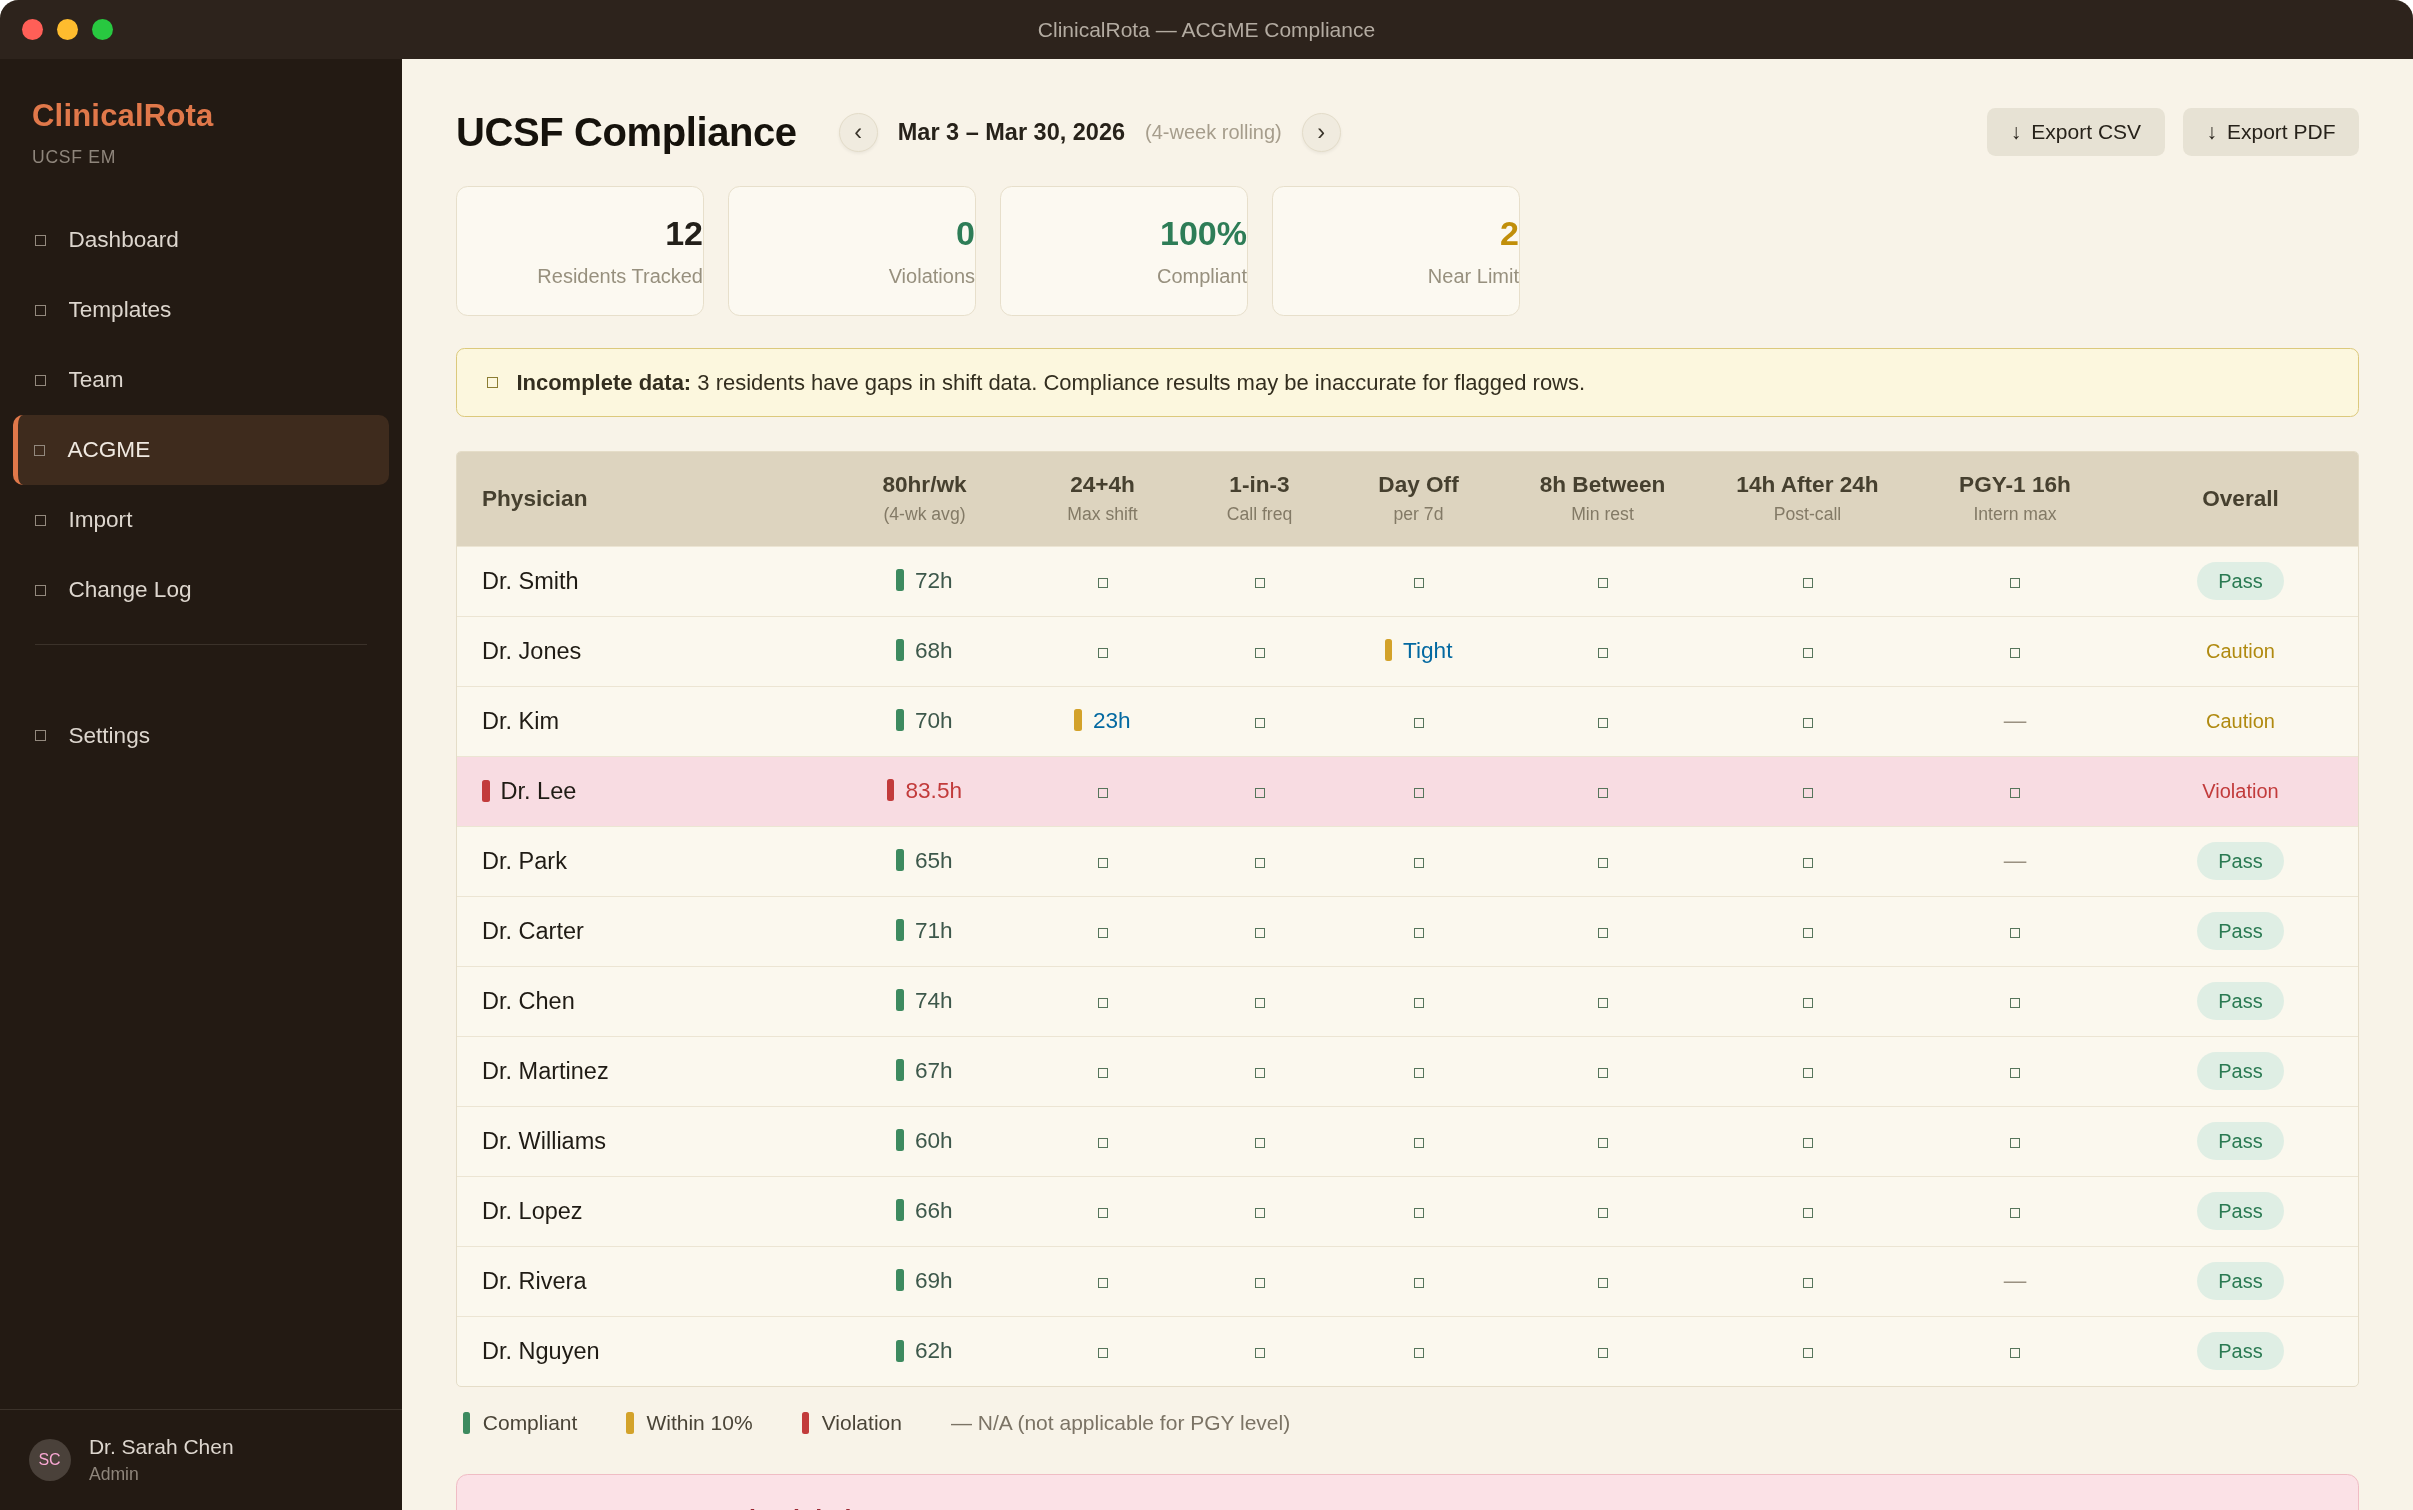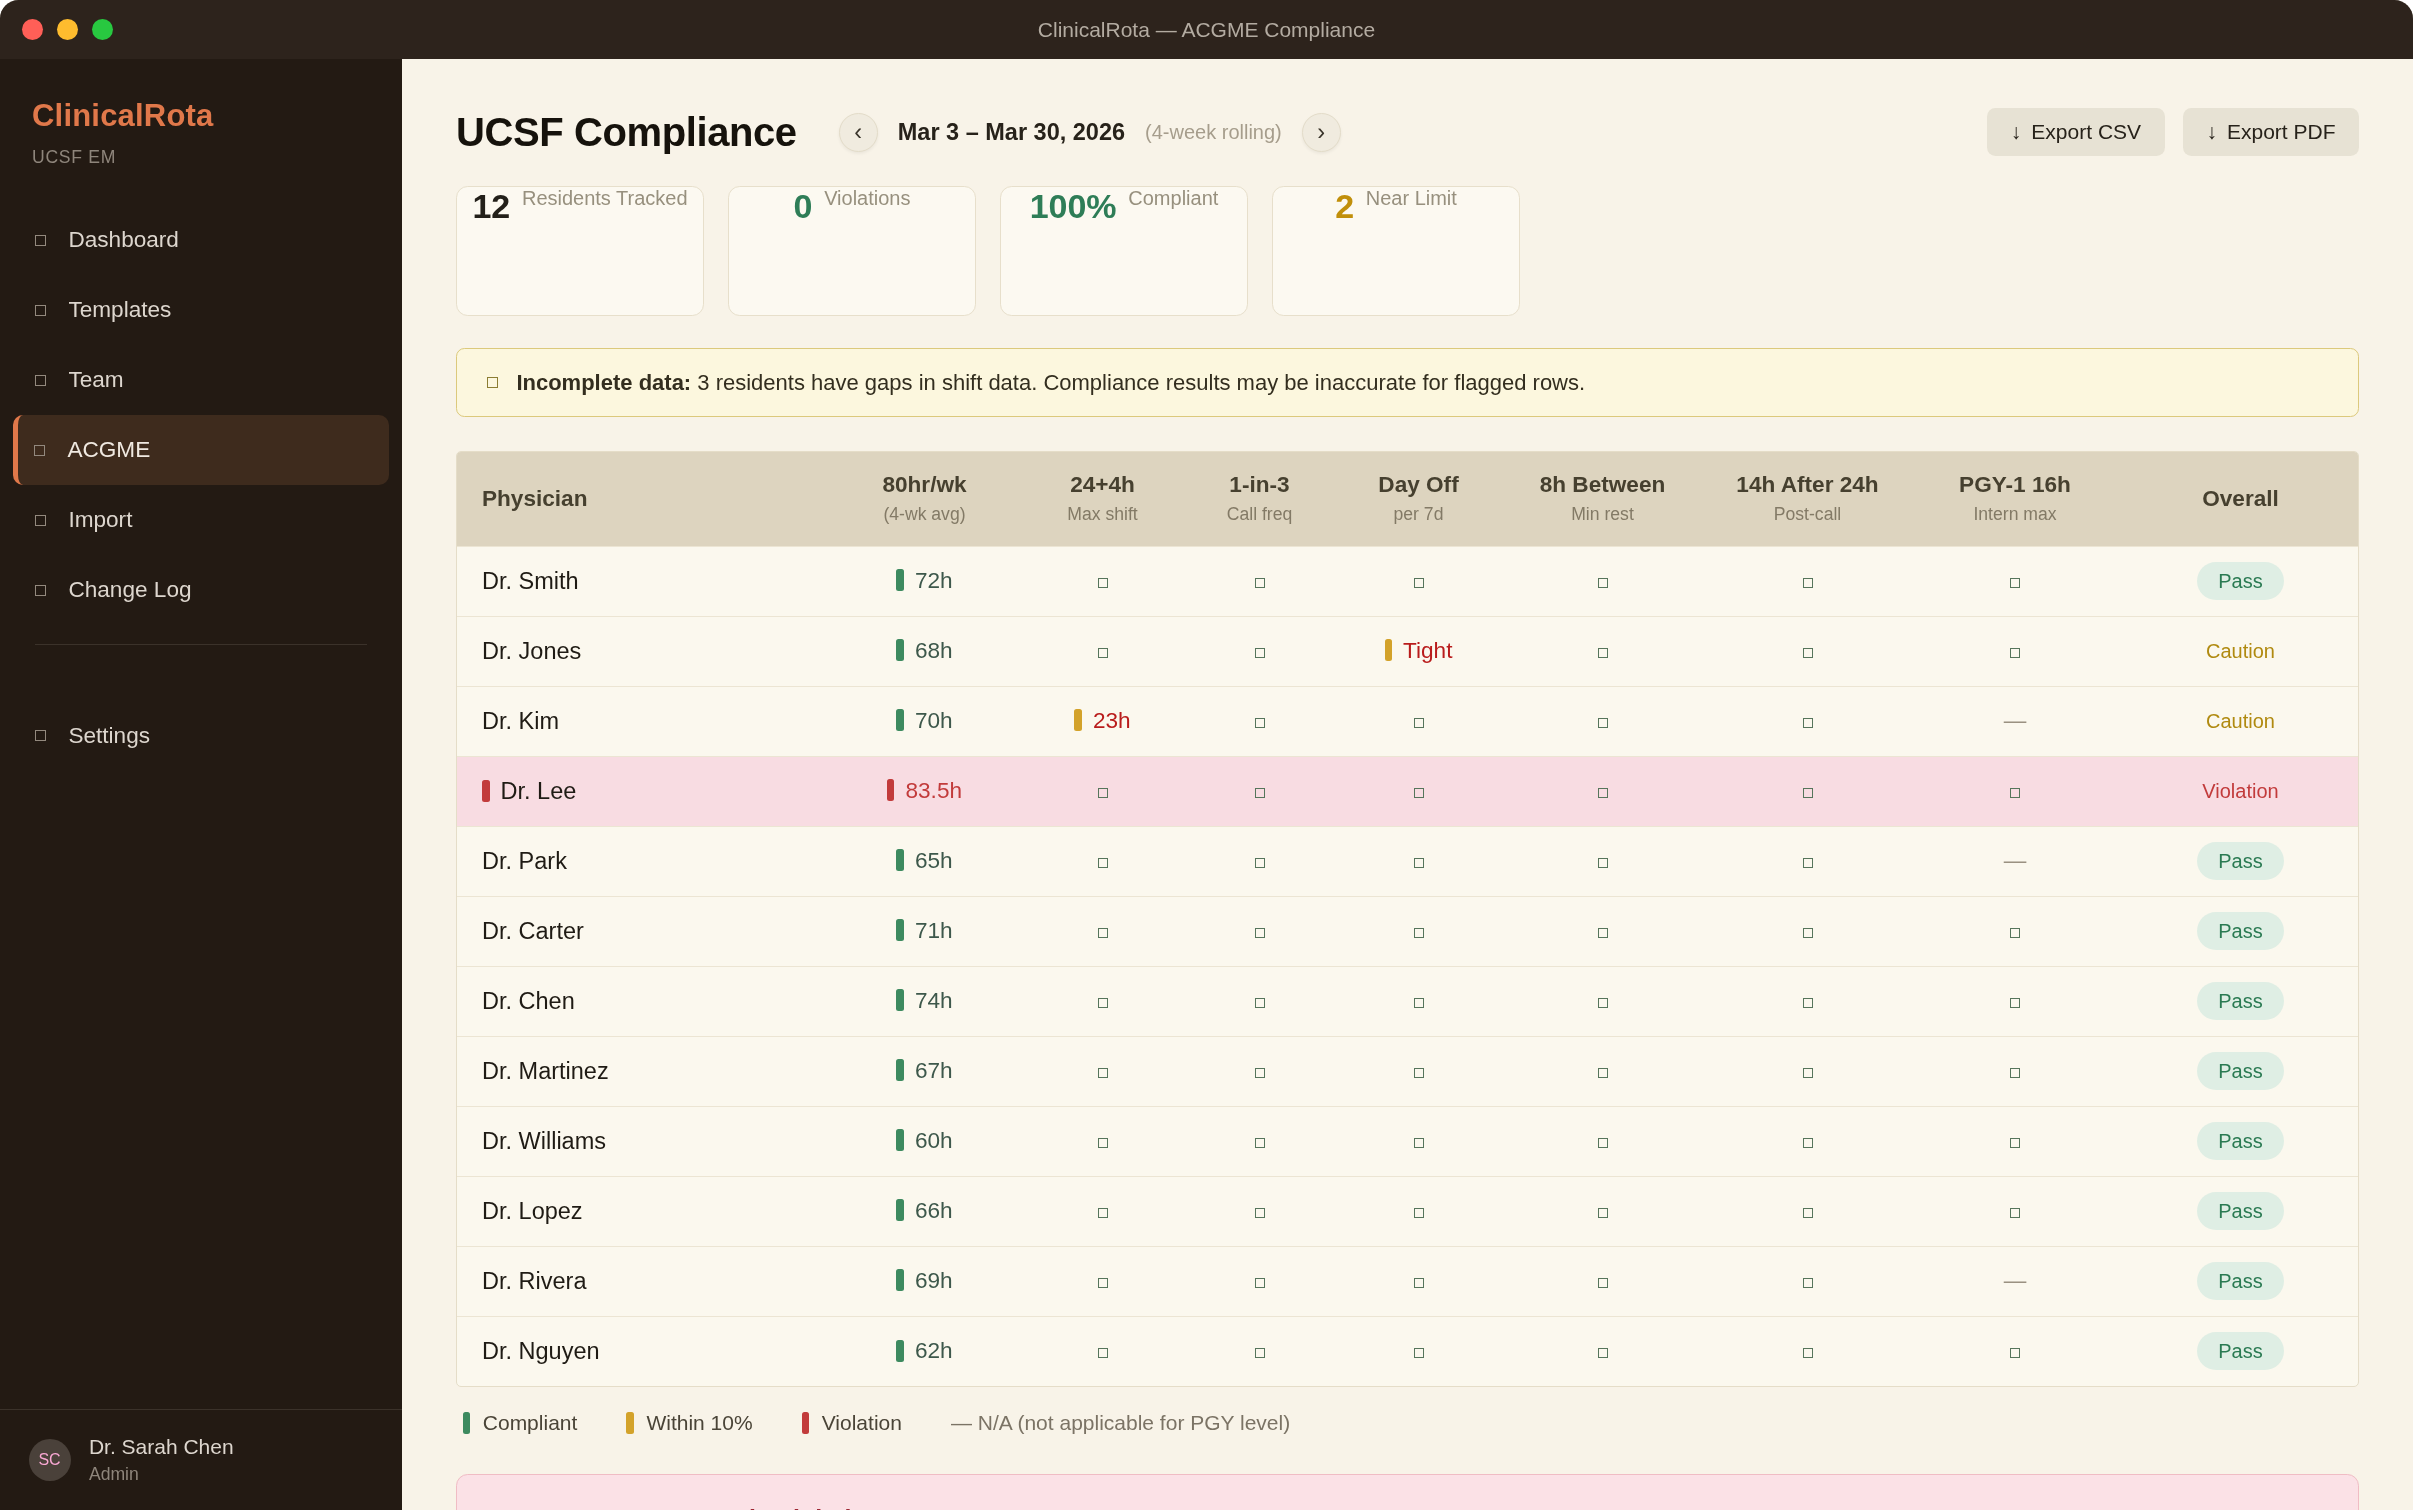--- a/index.html
+++ b/index.html
@@ -48,21 +48,21 @@
   .date-text { font-size:23.5px; font-weight:600; color:#27221a; }
   .date-note { font-size:20px; color:#a69d8c; }
   .export-group { margin-left:auto; display:flex; gap:18.4px; }
   .btn { height:48px; padding:0 23.5px; border:none; border-radius:8.4px; background:#e7e2d4;
     font-size:21px; font-weight:500; color:#27221a; display:flex; align-items:center; gap:10px;
     cursor:pointer; font-family:"Liberation Sans", sans-serif; }
 
   
   .stats { display:flex; gap:24px; margin-top:30px; }
   .card { width:248px; height:130px; background:#fcf9f1; border:1.7px solid #e7dfcb; border-radius:11.7px;
-    display:flex; flex-direction:row; align-items:flex-start; justify-content:center; gap:11.7px; }
+    display:flex; flex-direction:column; align-items:flex-end; justify-content:center; gap:11.7px; }
   .card-value { font-size:34px; font-weight:700; color:#23201a; }
   .card-value.green { color:#2e7d57; }
   .card-value.amber { color:#c18f0a; }
   .card-label { font-size:20px; color:#97907e; }
 
   
   .banner { margin-top:32px; height:69px; background:#fcf7de; border:1.7px solid #dcc97c; border-radius:8.4px;
     display:flex; align-items:center; gap:18.4px; padding:0 30px; font-size:22px; color:#332e1f; }
   .banner-icon { width:11px; height:11px; border:1.7px solid #8b7d33; flex-shrink:0; }
   .banner b { font-weight:700; }
@@ -72,21 +72,21 @@
   table { width:100%; border-collapse:collapse; table-layout:fixed; }
   thead th { background:#ddd4bf; height:94px; vertical-align:middle; text-align:center; font-weight:600; }
   thead th:first-child { text-align:left; padding-left:25px; }
   .col-label { font-size:22.6px; color:#46402f; }
   .col-sub { font-size:17.6px; font-weight:400; color:#837a66; margin-top:5.9px; }
   tbody td { height:70px; border-top:1.7px solid #ece5d3; text-align:center; font-size:22.6px; color:#3d584b; }
   tbody td.name-cell { text-align:left; padding-left:25px; font-size:23.5px; color:#1f1b14; }
   tr.bad-row td { background:#f8dce2; }
   .bar { display:inline-block; width:7.5px; height:22px; border-radius:2.5px; vertical-align:-3.4px; margin-right:11px; }
   .bar.ok{ background:#3d8a5f; } .bar.warn{ background:#d3a22a; } .bar.bad{ background:#c23b3b; }
-  .hours.ok { color:#3d584b; } .hours.warn { color:#b91c1c; } .hours.bad { color:#c23b3b; }
+  .hours.ok { color:#3d584b; } .hours.warn { color:#0369a1; } .hours.bad { color:#c23b3b; }
   .check-box { display:inline-block; width:10px; height:10px; border:1.7px solid #56755b; }
   .na { color:#9a9181; }
   .badge { display:inline-block; font-size:20px; padding:7.5px 21px; border-radius:837px; }
   .badge.pass { background:#dfeee4; color:#2a7a52; }
   .badge.caution { color:#b08a10; font-weight:500; padding:7.5px 5px; }
   .badge.violation { color:#c23b3b; font-weight:500; padding:7.5px 5px; }
 
   
   .legend { display:flex; align-items:center; gap:49px; margin-top:23.5px; font-size:21px; color:#4a4437; padding-left:6.7px; }
   .legend-item { display:flex; align-items:center; }

